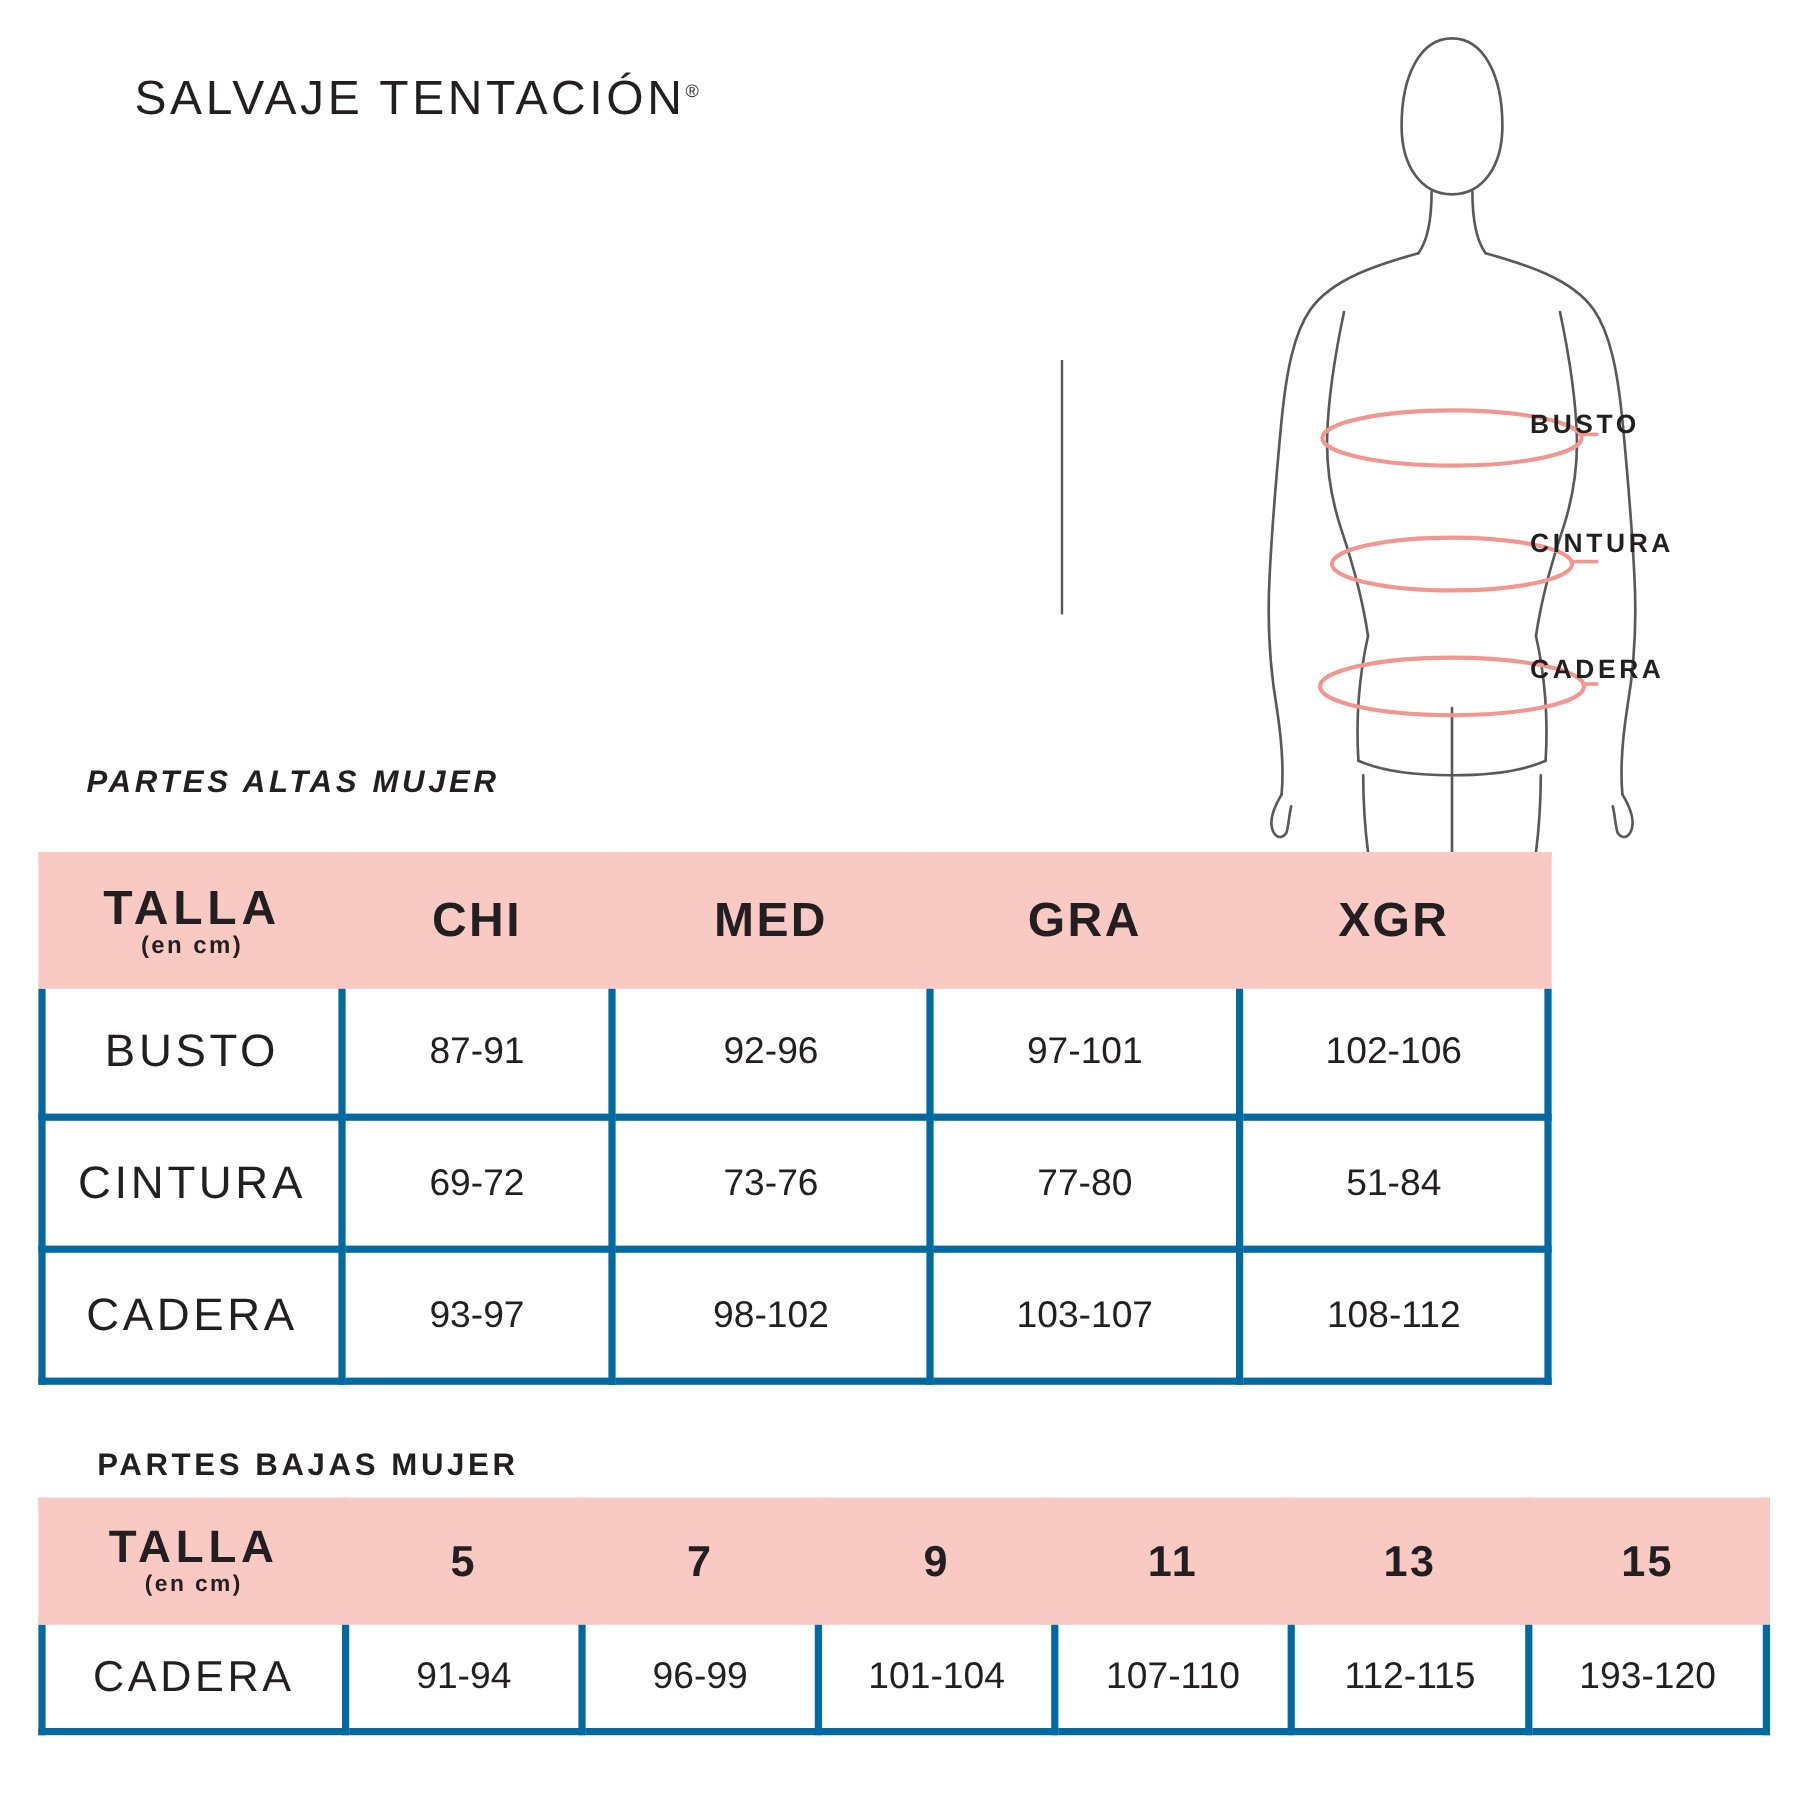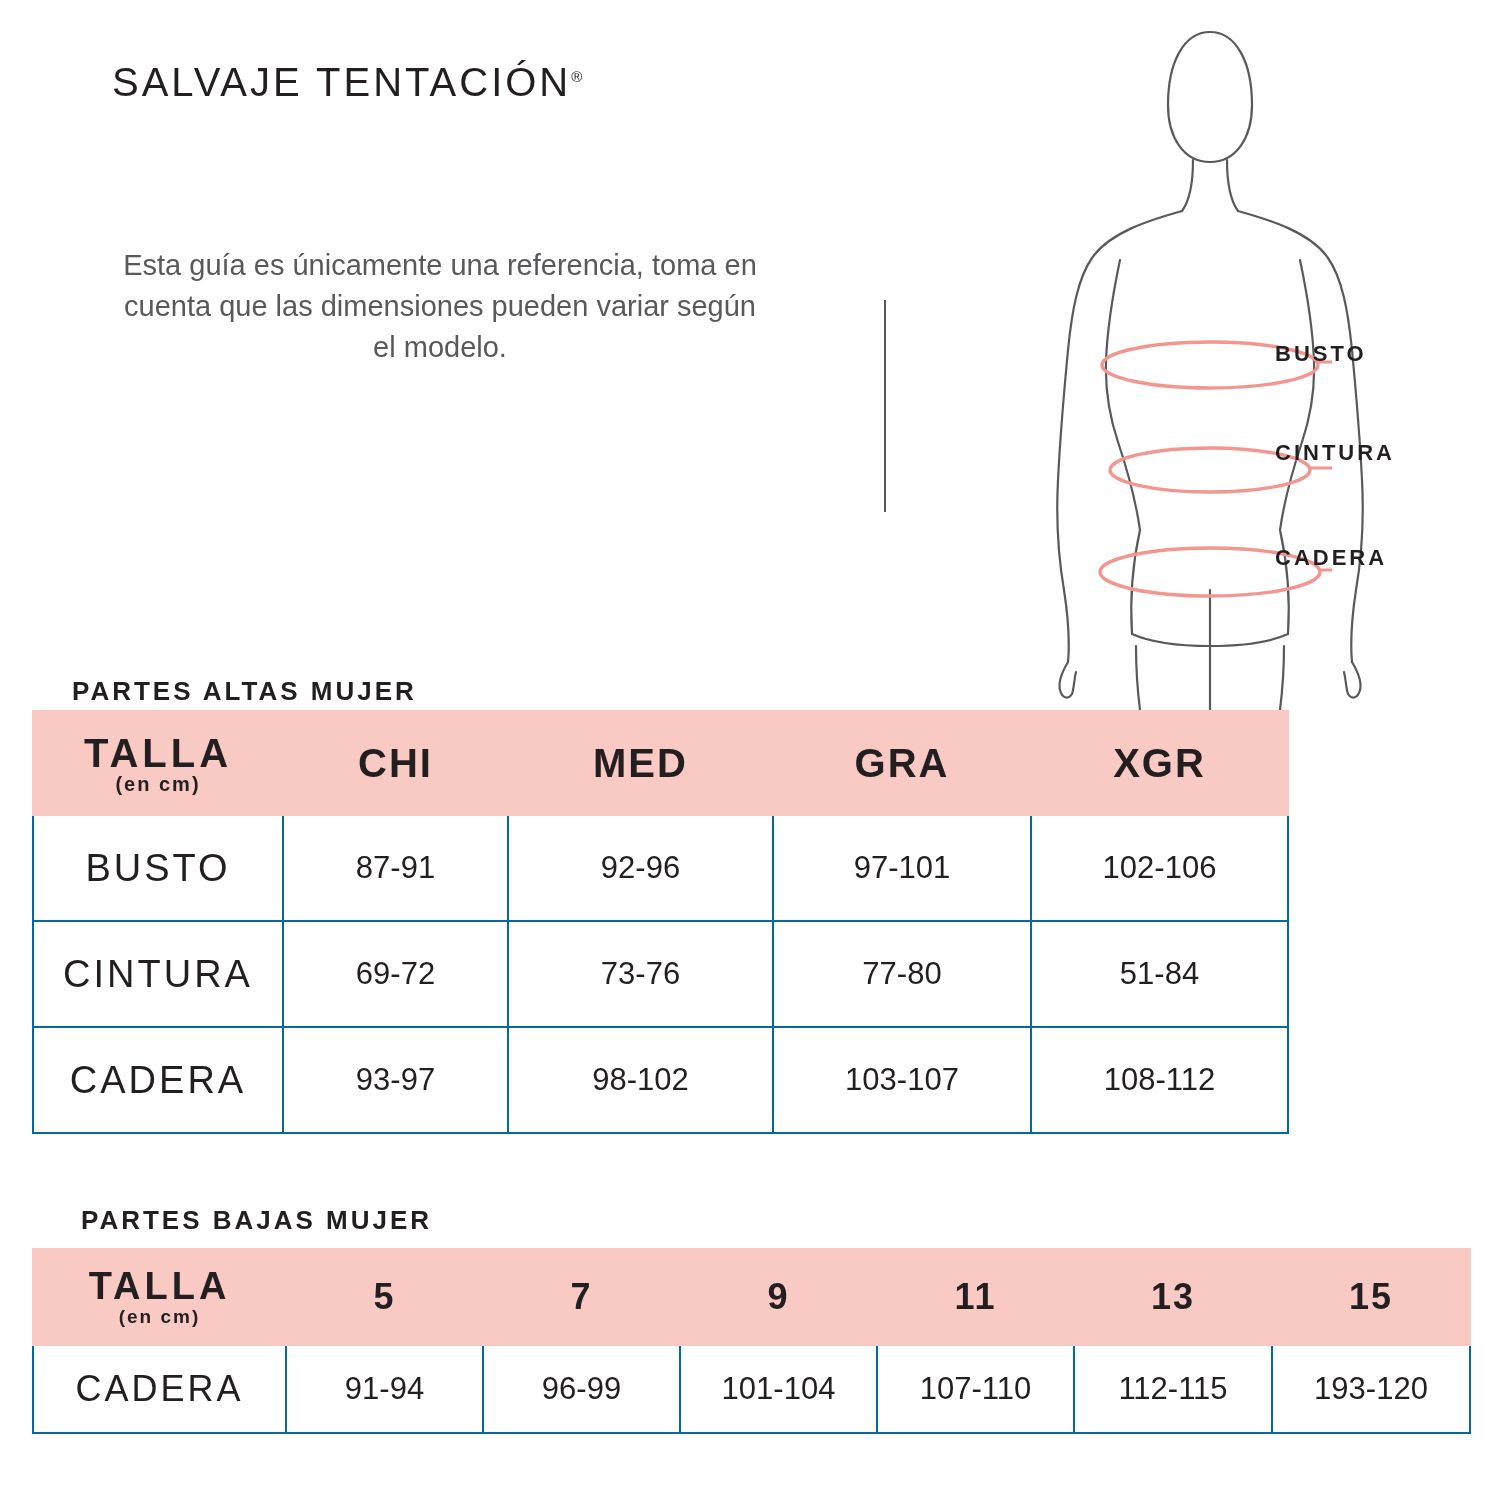--- a/index.html
+++ b/index.html
@@ -91,31 +91,31 @@
 
   
   .section-caption {
     position: absolute;
     font-size: 26px;
     font-weight: bold;
     letter-spacing: 3px;
     color: #231f20;
     white-space: nowrap;
   }
-  .caption-top { left: 72px; top: 676px; }
+  .caption-top { left: 72px; top: 636px; font-style: italic; }
   .caption-bottom { left: 81px; top: 1205px; }
 
   
   table {
     border-collapse: collapse;
     position: absolute;
     table-layout: fixed;
   }
   table td {
-    border: 2px solid #0369a1;
+    border: 6px solid #0369a1;
     text-align: center;
     vertical-align: middle;
     color: #231f20;
   }
 
   
   #table-altas {
     left: 32px;
     top: 710px;
     width: 1255px;
@@ -181,21 +181,20 @@
   }
 </style>
 </head>
 <body>
 
 <div class="brand">
   <span>SALVAJE TENTACIÓN</span><sup>®</sup>
 </div>
 
 <div class="intro">
-  <p class="intro-text">Esta guía es únicamente una referencia, toma en cuenta que las dimensiones pueden variar según el modelo.</p>
 </div>
 
 <div class="vdivider"></div>
 
 <div class="figure-wrap">
   <svg width="500" height="700" viewBox="0 0 500 700">
     <g fill="none" stroke="#58595b" stroke-width="2.2" stroke-linecap="round" stroke-linejoin="round">
 
       <path d="M208 95 C208 52 224 22 250 22 C276 22 292 52 292 95 C292 128 276 152 250 152 C224 152 208 128 208 95 Z"></path>
 

